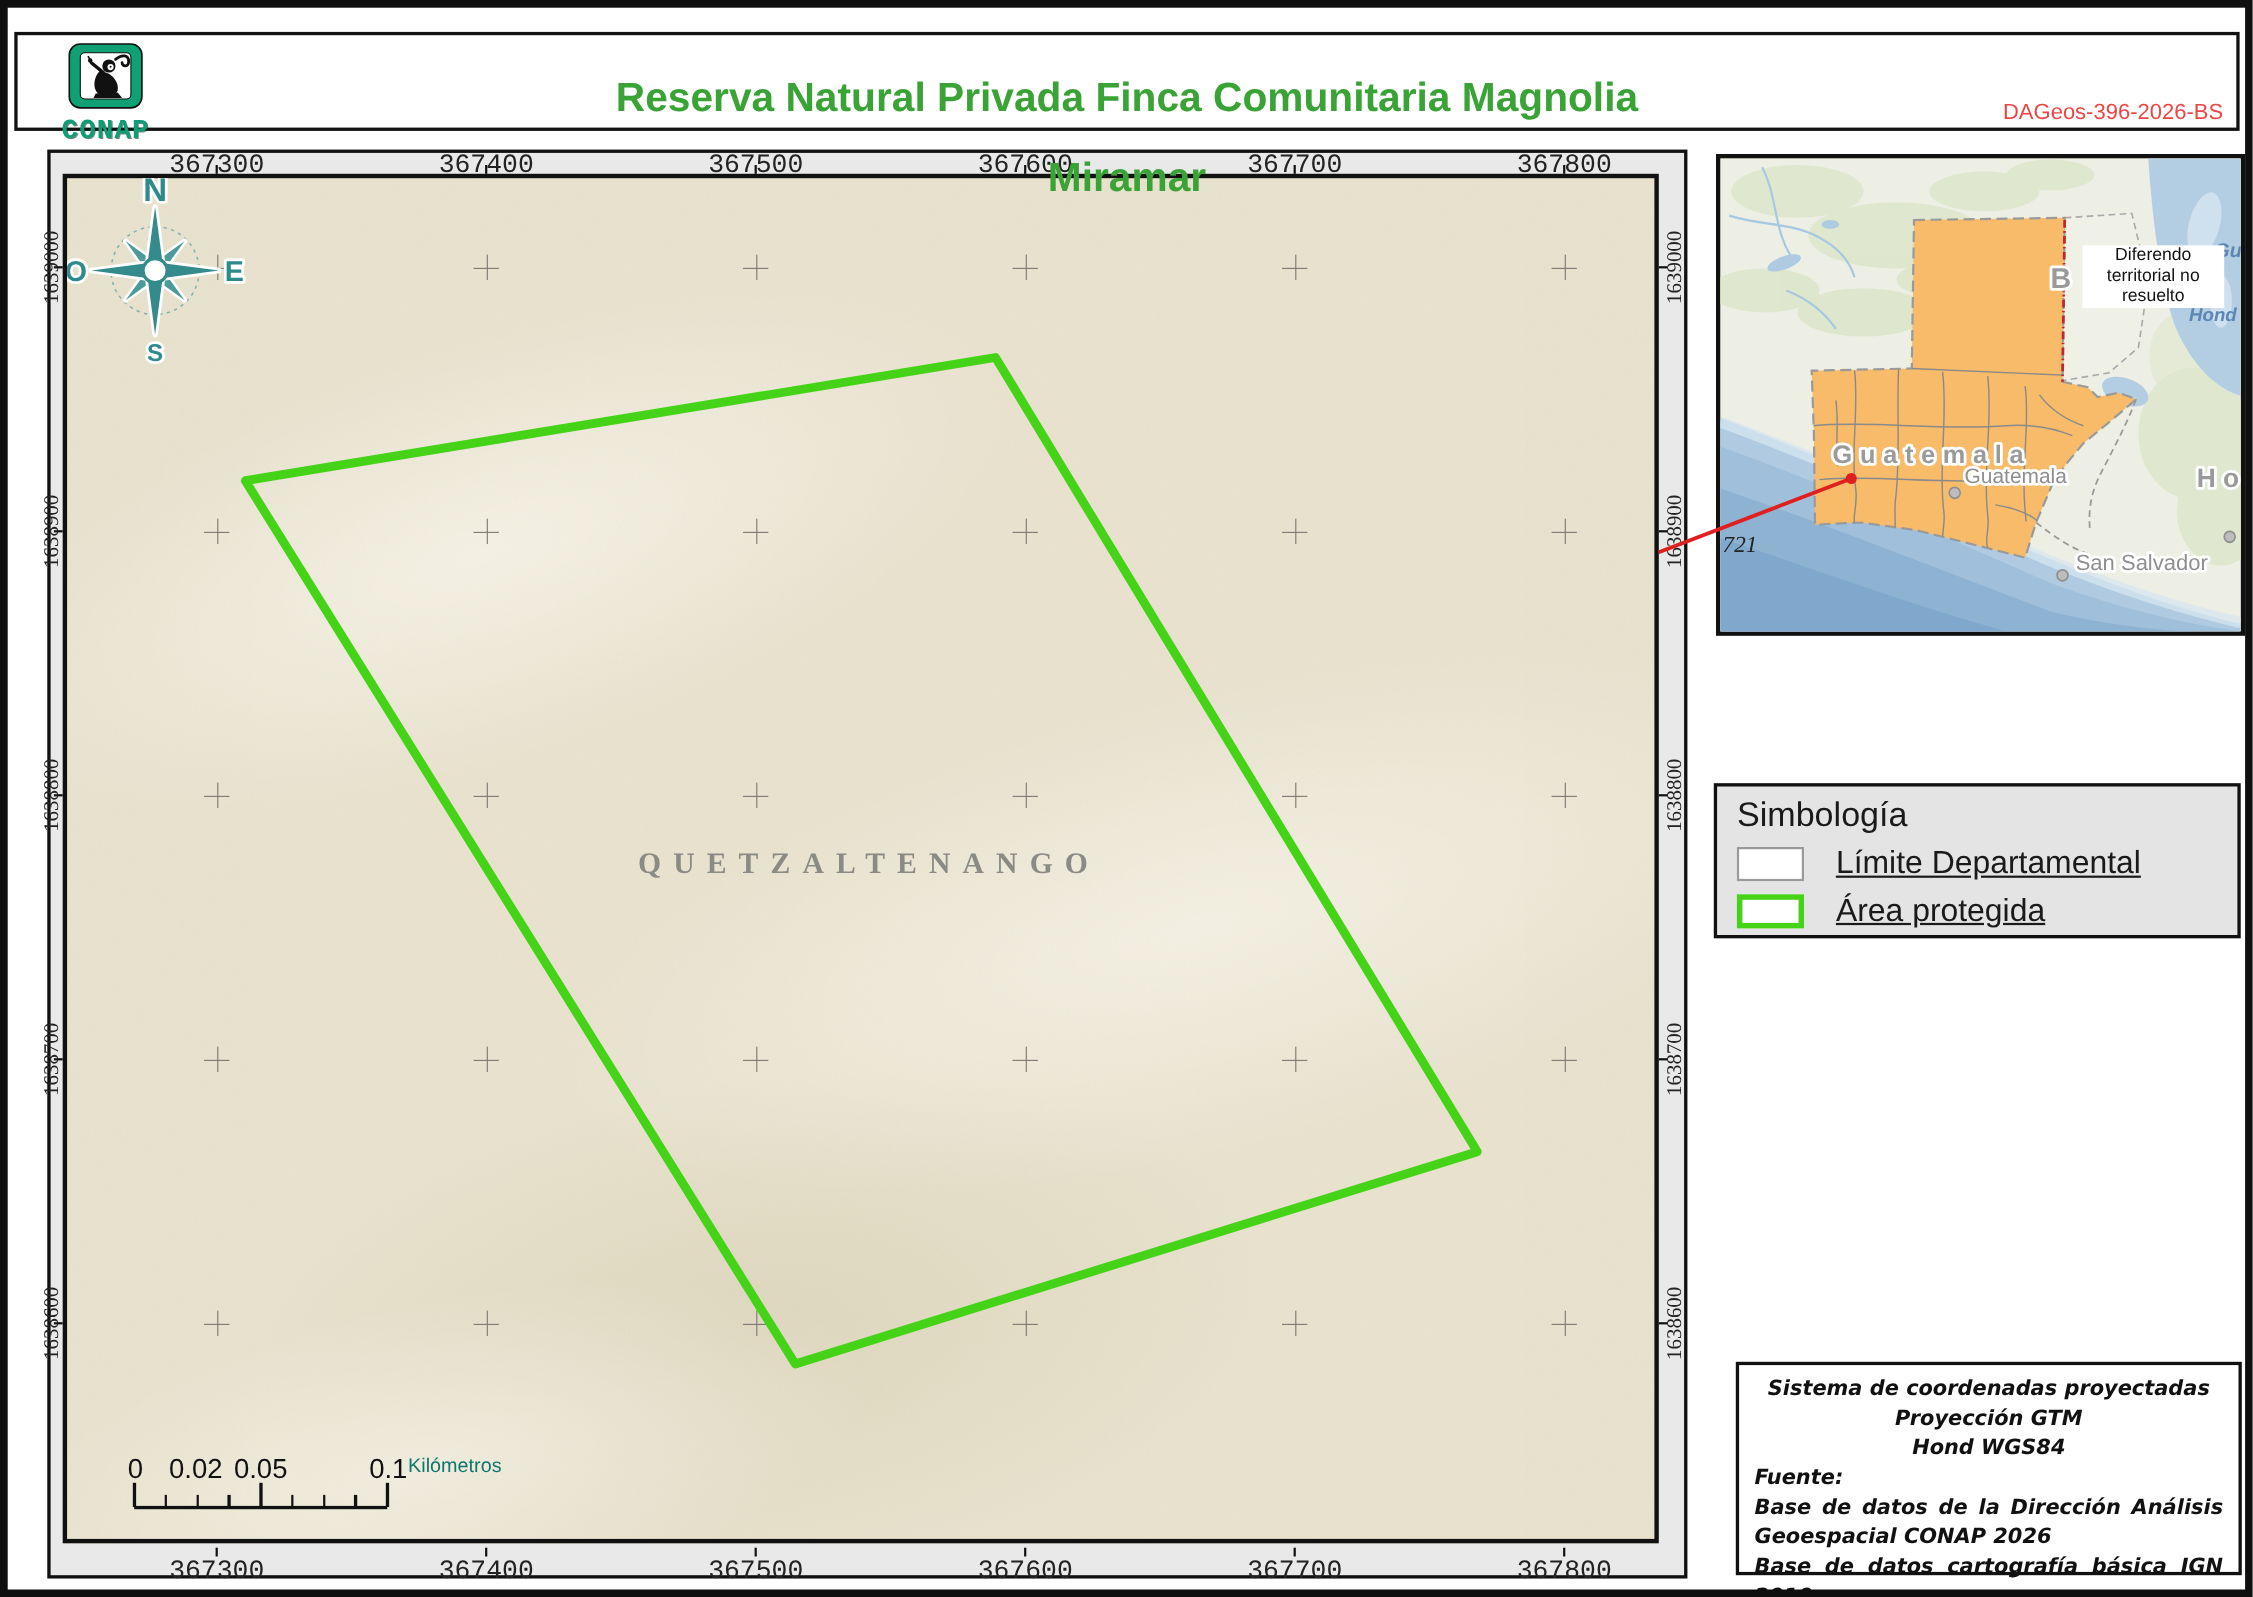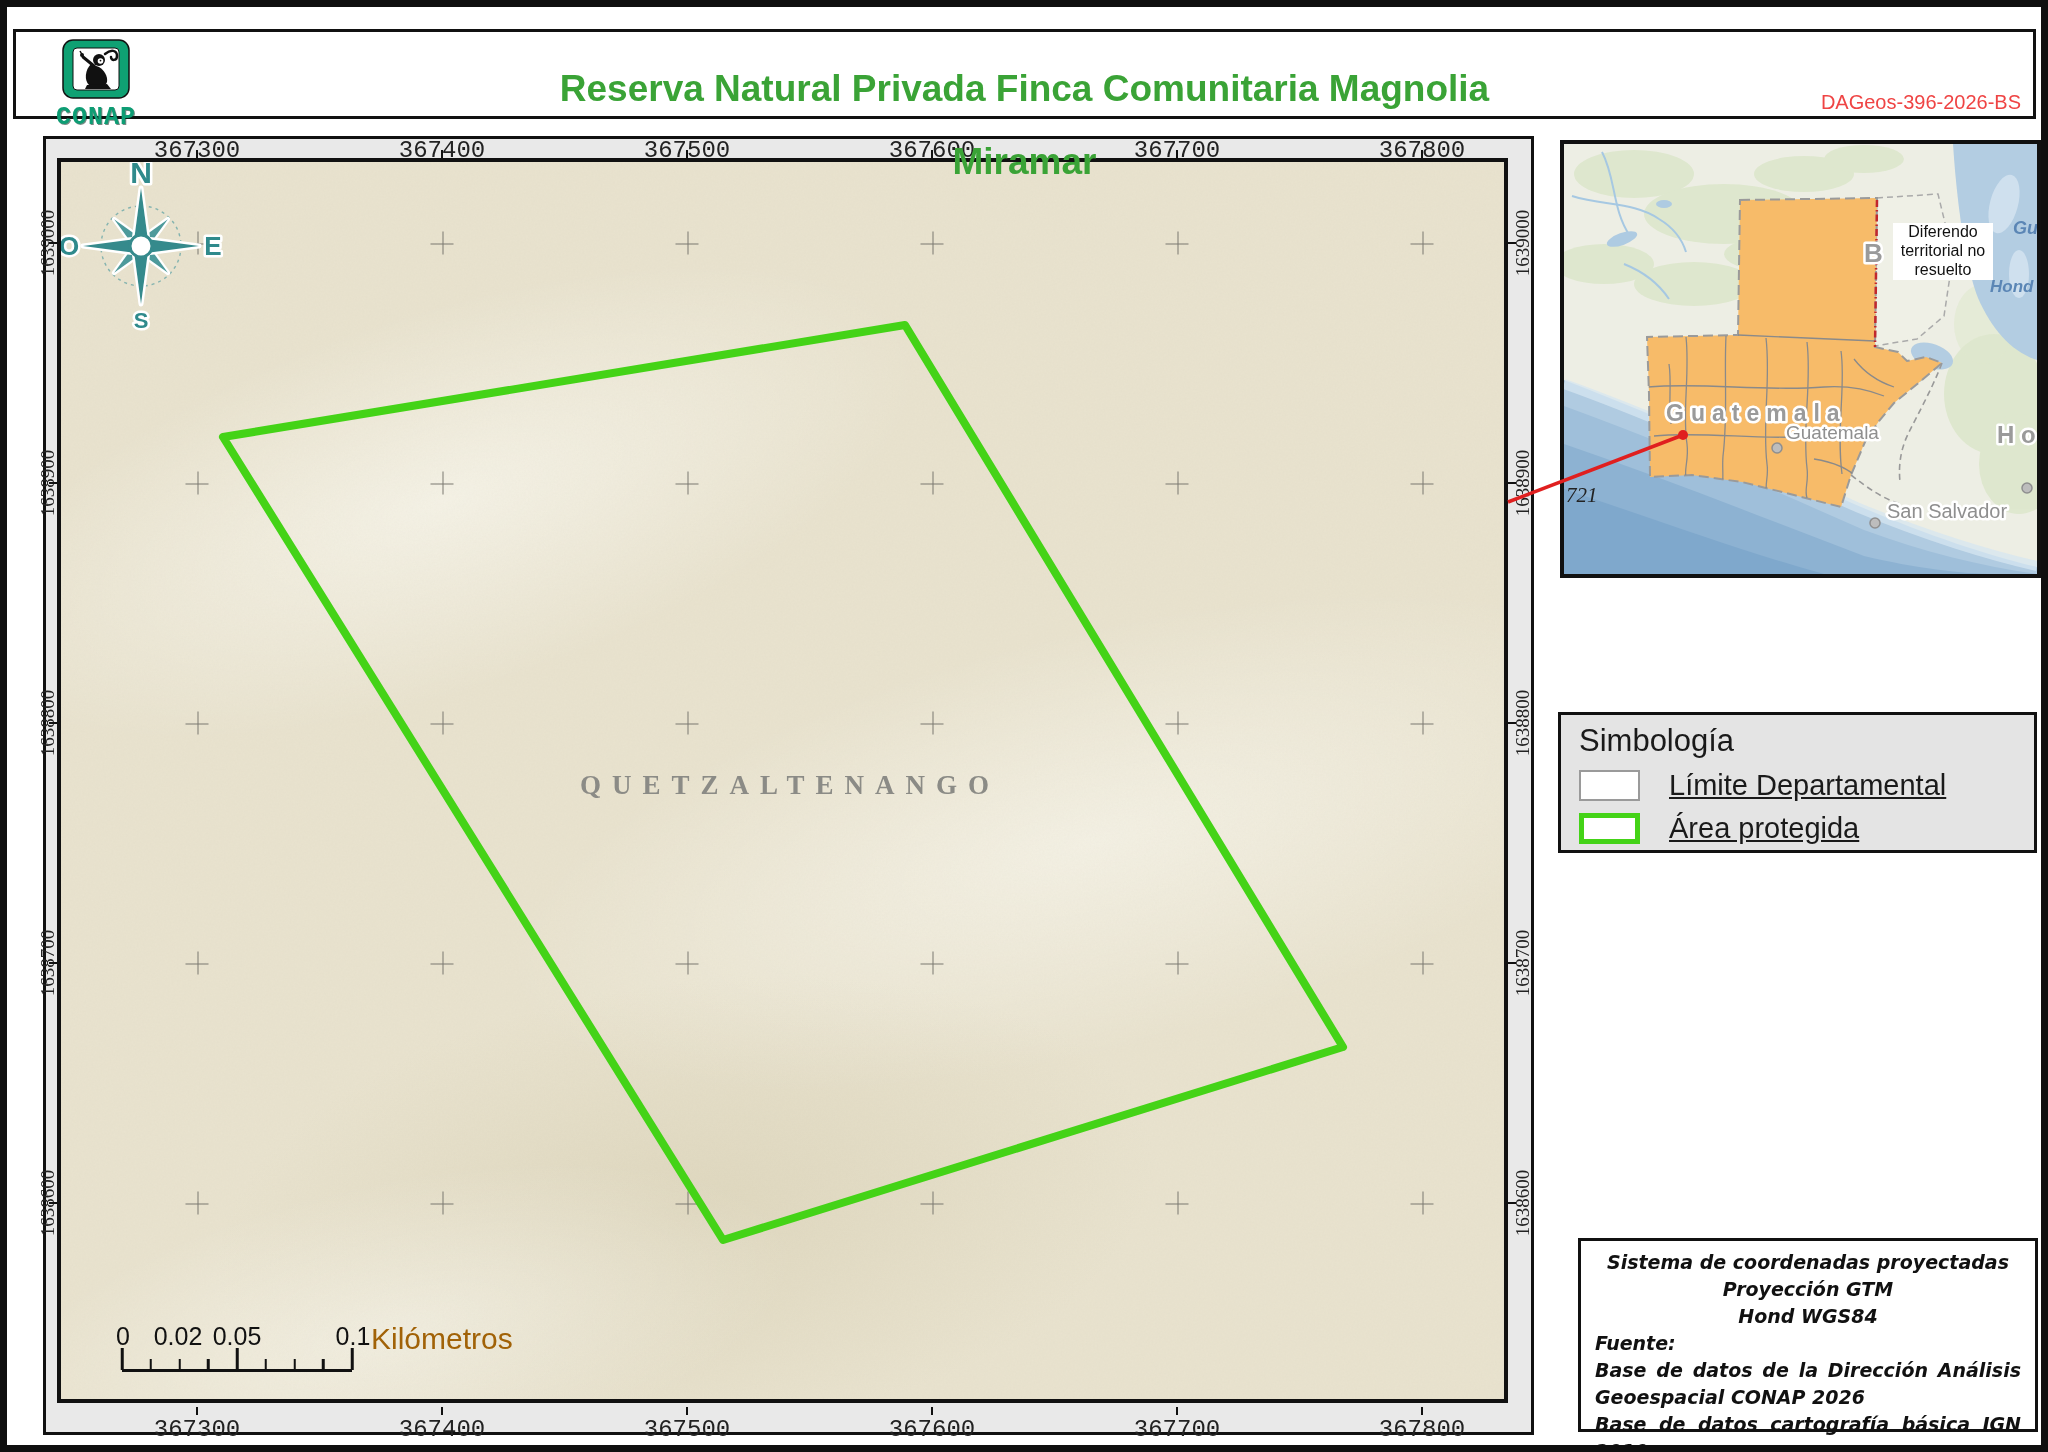--- a/index.html
+++ b/index.html
@@ -37,28 +37,28 @@
   .cross::after { content:""; position:absolute; top:0; bottom:0; left:50%; width:1.6px; background:#7a7870; }
 
   .dept-label { position:absolute; transform:translate(-50%,-50%);
     font-family:"Liberation Serif", serif; font-weight:bold; font-size:27px;
     letter-spacing:11px; color:#8b8b86; white-space:nowrap; }
 
   .area-svg { position:absolute; inset:0; width:100%; height:100%; }
 
   
   .sb-lab { position:absolute; font-size:25px; color:#111; transform:translateX(-50%); top:1160px; }
-  .sb-unit { position:absolute; font-size:30px; color:#a16207; top:1160px; }
+  .sb-unit { position:absolute; font-size:18px; color:#0f766e; top:1160px; }
   .sb-base { position:absolute; height:3px; background:#111; top:1207px; }
   .sb-tick { position:absolute; width:2.5px; background:#111; transform:translateX(-50%); }
 
   
   .inset { position:absolute; left:1560px; top:140px; width:481px; height:438px;
     border:4px solid #111; background:#edeee4; z-index:10; }
-  .inset-note { position:absolute; left:329px; top:79px; width:100px; height:57px;
+  .inset-note { position:absolute; left:329px; top:79px; width:129px; height:57px;
     background:#fff; font-size:16px; line-height:1.18; text-align:center; color:#111;
     display:flex; align-items:center; justify-content:center; padding:2px; }
 
   
   .legend { position:absolute; left:1558px; top:712px; width:479px; height:141px;
     border:3px solid #111; background:#e4e4e4; z-index:10; padding:8px 18px; }
   .legend-title { font-size:31px; color:#1a1a1a; }
   .lg-row { display:flex; align-items:center; margin-top:10px; }
   .lg-swatch { width:61px; height:31px; margin-right:29px; flex:0 0 auto; }
   .lg-swatch.department { background:#fff; border:2.5px solid #9a9a9a; }

